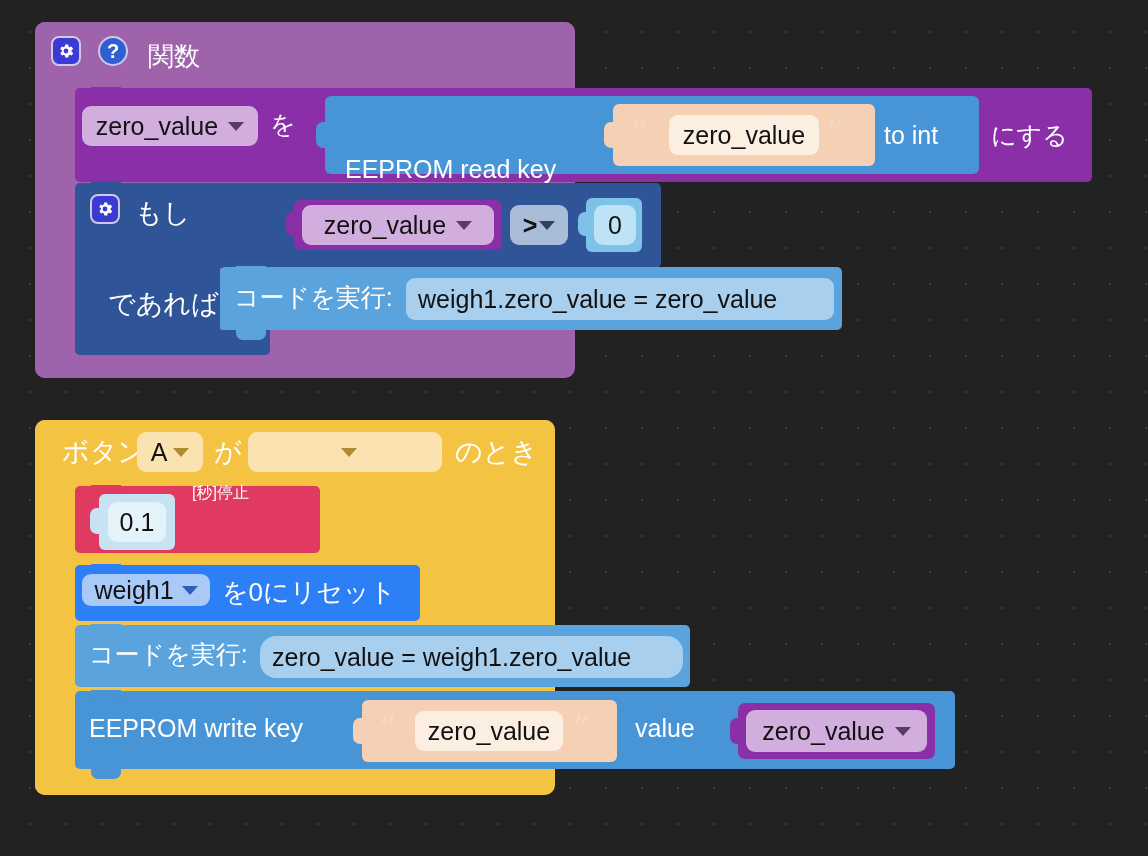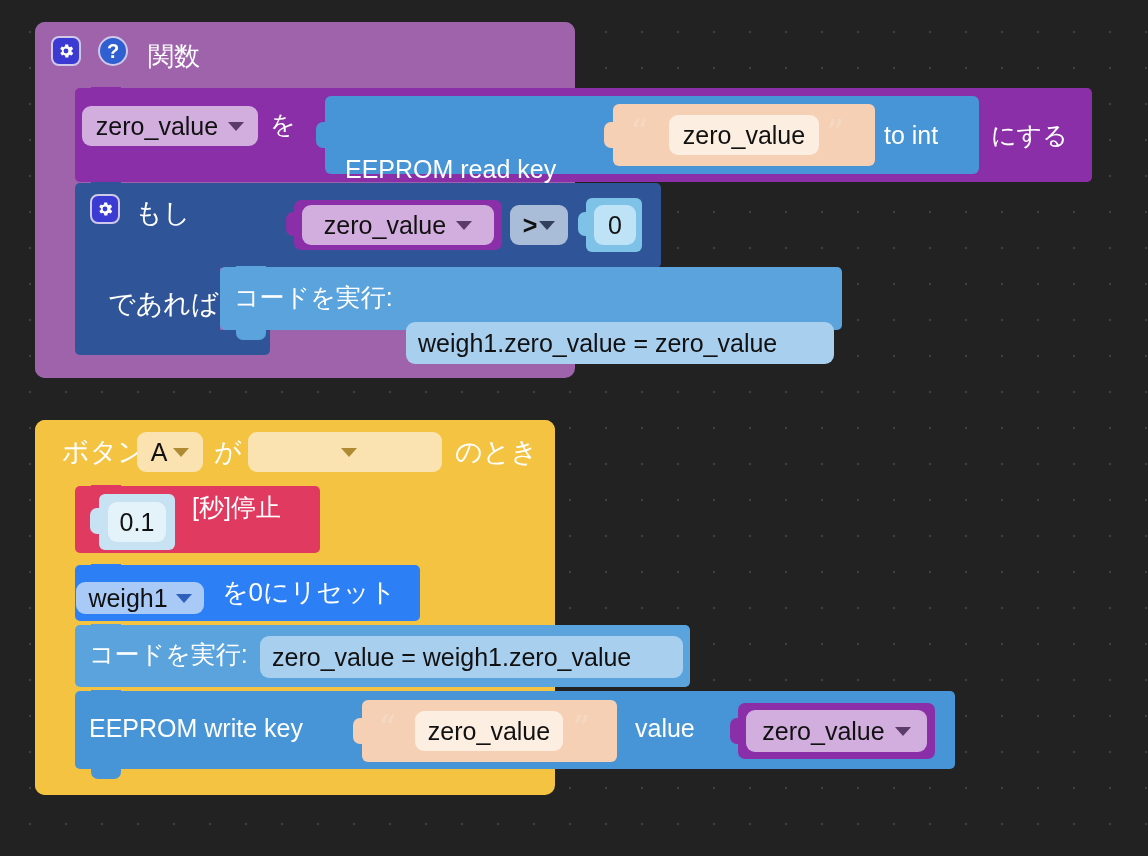--- a/index.html
+++ b/index.html
@@ -189,21 +189,21 @@
     <span>&gt; </span>
     <span class="caret" style="margin-left:2px; border-top-color:#31405c;"></span>
   </div>
 
   <div class="blk" style="left:586px; top:198px; width:56px; height:54px; background:#7ec2e8; border-radius:6px;"></div>
   <div class="plug" style="left:578px; top:212px; height:24px; background:#7ec2e8;"></div>
   <div class="field" style="left:594px; top:205px; width:42px; height:40px; background:#bfe3f6;">0</div>
 
   <div class="blk notch-top notch-bot" style="left:220px; top:267px; width:622px; height:63px; background:#5aa3dd; border-radius:5px;"></div>
   <div class="lbl" style="left:234px; top:285px; font-size:25px;">コードを実行:</div>
-  <div class="field" style="left:406px; top:278px; width:428px; height:42px; background:#a9cfee; justify-content:flex-start; padding-left:12px;margin-top:44px;">weigh1.zero_value = zero_value</div>
+  <div class="field" style="left:406px; top:278px; width:428px; height:42px; background:#a9cfee; justify-content:flex-start; padding-left:12px;">weigh1.zero_value = zero_value</div>
 
   <div class="blk" style="left:35px; top:420px; width:520px; height:375px; background:#f5c342; border-radius:10px;"></div>
   <div class="bar" style="left:35px; top:420px; width:520px; height:62px; background:#f5c342; border-radius:10px 10px 0 0;"></div>
   <div class="bar" style="left:35px; top:482px; width:40px; height:290px; background:#f5c342;"></div>
   <div class="bar" style="left:35px; top:768px; width:518px; height:27px; background:#f5c342; border-radius:0 0 10px 10px;"></div>
 
   <div class="lbl" style="left:62px; top:439px; font-size:27px;">ボタン</div>
   <div class="field" style="left:137px; top:432px; width:66px; height:40px; background:#fae3b0;">
     <span>A</span>
     <span class="caret" style="margin-left:6px; border-top-color:#b08a33;"></span>
@@ -211,32 +211,32 @@
   <div class="lbl" style="left:214px; top:439px; font-size:27px;">が</div>
   <div class="field" style="left:248px; top:432px; width:194px; height:40px; background:#fae3b0;">
     <span class="caret" style="margin-left:8px; border-top-color:#b08a33;"></span>
   </div>
   <div class="lbl" style="left:455px; top:439px; font-size:27px;">のとき</div>
 
   <div class="blk notch-top" style="left:75px; top:486px; width:245px; height:67px; background:#e03a60; border-radius:5px;"></div>
   <div class="blk" style="left:99px; top:494px; width:76px; height:56px; background:#c7e2f2; border-radius:6px;"></div>
   <div class="plug" style="left:90px; top:508px; height:26px; background:#c7e2f2;"></div>
   <div class="field" style="left:108px; top:502px; width:58px; height:40px; background:#e4f2fa;">0.1</div>
-  <div class="lbl" style="left:192px; top:495px; font-size:25px;">[秒]停止</div>
+  <div class="lbl" style="left:192px; top:485px; font-size:16px;">[秒]停止</div>
 
   <div class="blk notch-top" style="left:75px; top:565px; width:345px; height:56px; background:#2d7ff5; border-radius:5px;"></div>
-  <div class="field" style="left:76px; top:574px; width:128px; height:32px; background:#a9c9f7;margin-top:8px;">
+  <div class="field" style="left:82px; top:574px; width:128px; height:32px; background:#a9c9f7;">
     <span>weigh1</span>
     <span class="caret" style="margin-left:8px; border-top-color:#2f5fbd;"></span>
   </div>
   <div class="lbl" style="left:222px; top:579px; font-size:26px;text-align:right;">を0にリセット</div>
 
   <div class="blk notch-top" style="left:75px; top:625px; width:615px; height:62px; background:#5aa3dd; border-radius:5px;"></div>
   <div class="lbl" style="left:89px; top:642px; font-size:25px;">コードを実行:</div>
-  <div class="field" style="left:260px; top:636px; width:423px; height:42px; background:#a9cfee; justify-content:flex-start; padding-left:12px;">zero_value = weigh1.zero_value</div>
+  <div class="field" style="left:260px; top:636px; width:423px; height:42px; background:#a9cfee; justify-content:flex-start; padding-left:12px;border-radius:16px;">zero_value = weigh1.zero_value</div>
 
   <div class="blk notch-top notch-bot" style="left:75px; top:691px; width:880px; height:78px; background:#4795d6; border-radius:5px;"></div>
   <div class="lbl" style="left:89px; top:716px;">EEPROM write key</div>
 
   <div class="blk" style="left:362px; top:700px; width:255px; height:62px; background:#f5d0b4; border-radius:6px;"></div>
   <div class="plug" style="left:353px; top:718px; background:#f5d0b4;"></div>
   <div class="quote" style="left:378px; top:711px;">“</div>
   <div class="field" style="left:415px; top:711px; width:148px; height:40px; background:#fdeee2;">zero_value</div>
   <div class="quote" style="left:572px; top:711px;">”</div>
 

